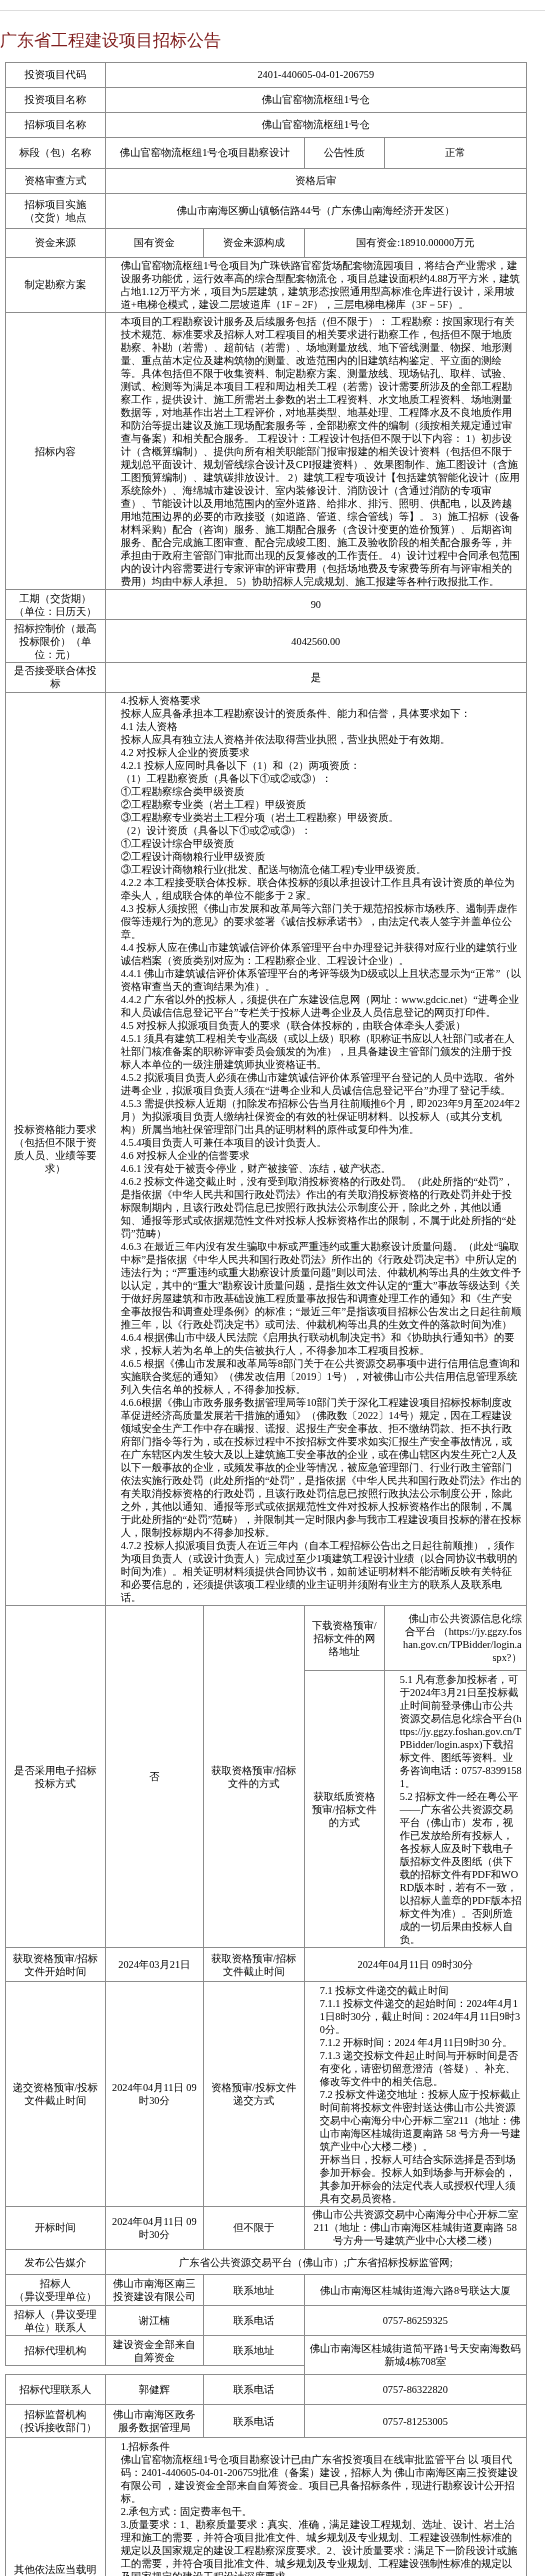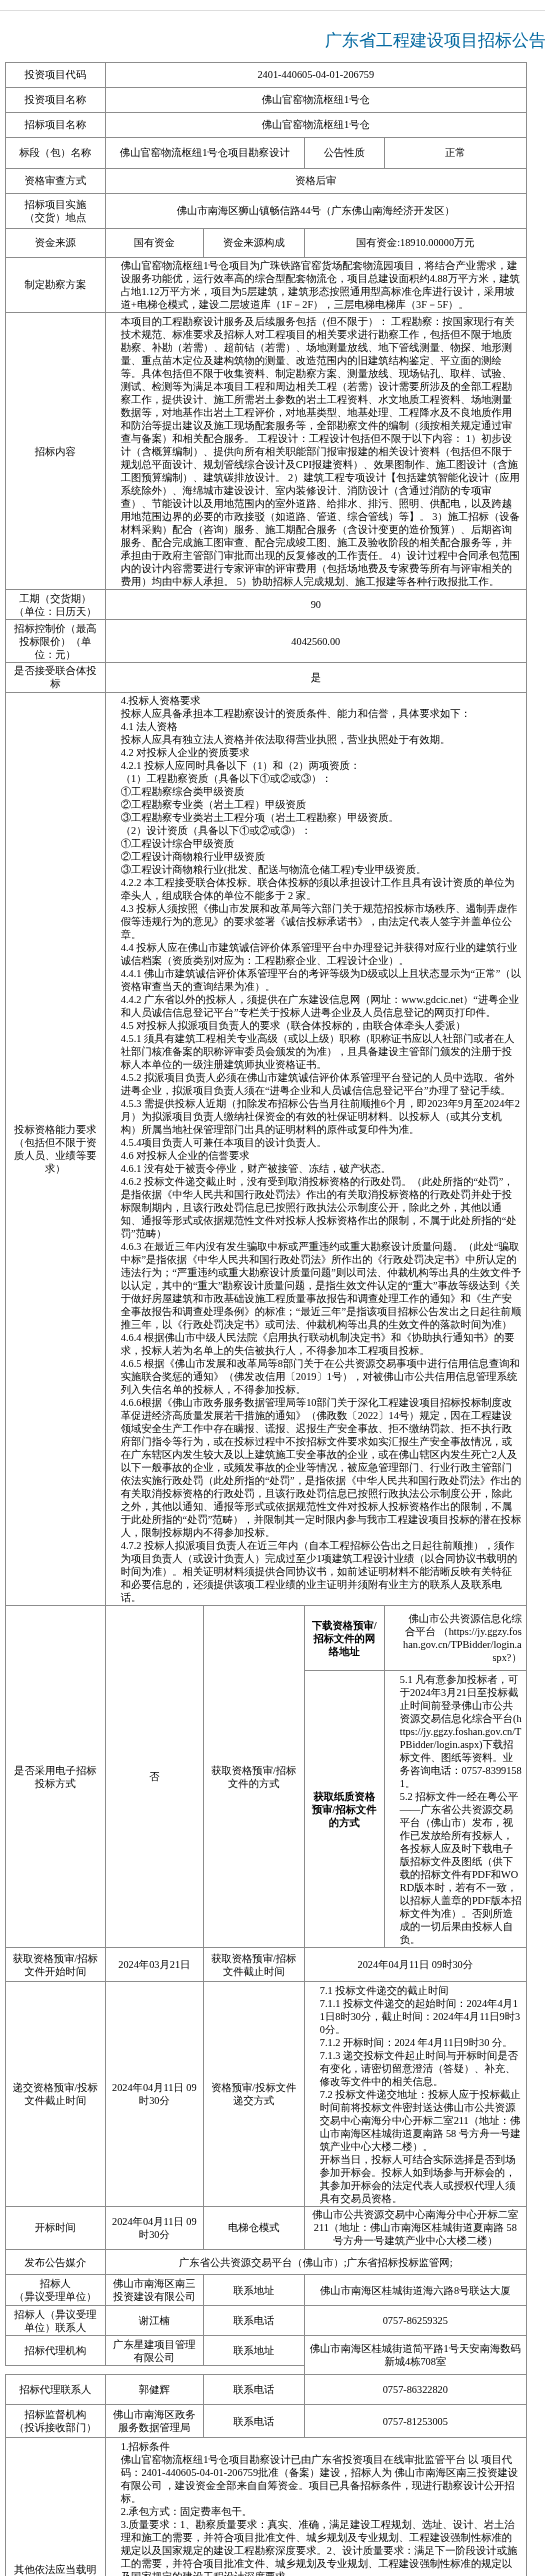--- a/index.html
+++ b/index.html
@@ -1,22 +1,22 @@
 <!DOCTYPE html>
 <html style="font-size:11px"><head>
 <meta charset="utf-8">
 <style>
   html,body{margin:0;padding:0;background:#fff;}
   body{width:546px;min-height:2576px;font-family:"Liberation Serif","DejaVu Serif",serif;color:#000;font-size:10.3px;line-height:13px;}
   .topbar{height:9.6px;border-bottom:0.7px solid #ddd;background:#fff;}
-  .page-title{font-family:"Liberation Serif","DejaVu Serif",serif;font-weight:400;color:#0369a1;font-size:17px;text-align:right;margin:20px 0 11.7px 0;line-height:19.3px;}
+  .page-title{font-family:"Liberation Serif","DejaVu Serif",serif;font-weight:400;color:#7f1d1d;font-size:17px;text-align:left;margin:20px 0 11.7px 0;line-height:19.3px;}
   table.main{border-collapse:collapse;table-layout:fixed;margin-left:4.8px;width:520px;}
   td{border:0.7px solid #8c8c8c;padding:1.4px 4.1px;vertical-align:middle;text-align:center;word-wrap:break-word;overflow-wrap:break-word;}
   td.lbl{font-weight:normal;white-space:pre-wrap;}
-  td.sublbl{font-weight:bold;}
+  td.sublbl{font-weight:normal;}
   td.txt{text-align:left;white-space:pre-wrap;vertical-align:top;word-break:break-all;padding-left:15px;}
   td.mid{vertical-align:middle;text-align:right;}
   tr.spacer td{height:8.3px;padding:0;}
   td.ghost1{border-left-style:hidden;border-right-style:hidden;}
   td.ghost2{border-right-style:hidden;}
 </style>
 </head>
 <body>
 
 <div class="topbar"></div>
@@ -163,21 +163,21 @@
 7.1.1 投标文件递交的起始时间：2024年4月11日8时30分，截止时间：2024年4月11日9时30分。
 7.1.2 开标时间：2024 年4月11日9时30 分。
 7.1.3 递交投标文件起止时间与开标时间是否有变化，请密切留意澄清（答疑）、补充、修改等文件中的相关信息。
 7.2 投标文件递交地址：投标人应于投标截止时间前将投标文件密封送达佛山市公共资源交易中心南海分中心开标二室211（地址：佛山市南海区桂城街道夏南路 58 号方舟一号建筑产业中心大楼二楼）。
 开标当日，投标人可结合实际选择是否到场参加开标会。投标人如到场参与开标会的，其参加开标会的法定代表人或授权代理人须具有交易员资格。</td>
   </tr>
 
   <tr style="height:41px">
     <td class="lbl">开标时间</td>
     <td>2024年04月11日 09时30分</td>
-    <td class="lbl">电梯仓模式</td>
+    <td class="lbl">但不限于</td>
     <td colspan="2">佛山市公共资源交易中心南海分中心开标二室211（地址：佛山市南海区桂城街道夏南路 58 号方舟一号建筑产业中心大楼二楼）</td>
   </tr>
 
   <tr style="height:25.5px">
     <td class="lbl">发布公告媒介</td>
     <td colspan="4">广东省公共资源交易平台（佛山市）;广东省招标投标监管网;</td>
   </tr>
 
   <tr style="height:31px">
     <td class="lbl">招标人
@@ -189,21 +189,21 @@
 
   <tr style="height:29px">
     <td class="lbl">招标人（异议受理单位）联系人</td>
     <td>谢江楠</td>
     <td class="lbl">联系电话</td>
     <td colspan="2">0757-86259325</td>
   </tr>
 
   <tr style="height:28px">
     <td class="lbl">招标代理机构</td>
-    <td>广东星建项目管理有限公司</td>
+    <td>建设资金全部来自自筹资金</td>
     <td class="lbl">联系地址</td>
     <td colspan="2" rowspan="2">佛山市南海区桂城街道简平路1号天安南海数码新城4栋708室</td>
   </tr>
   <tr class="spacer">
     <td class="ghost1"></td>
     <td class="ghost2"></td>
     <td></td>
   </tr>
 
   <tr style="height:30px">

